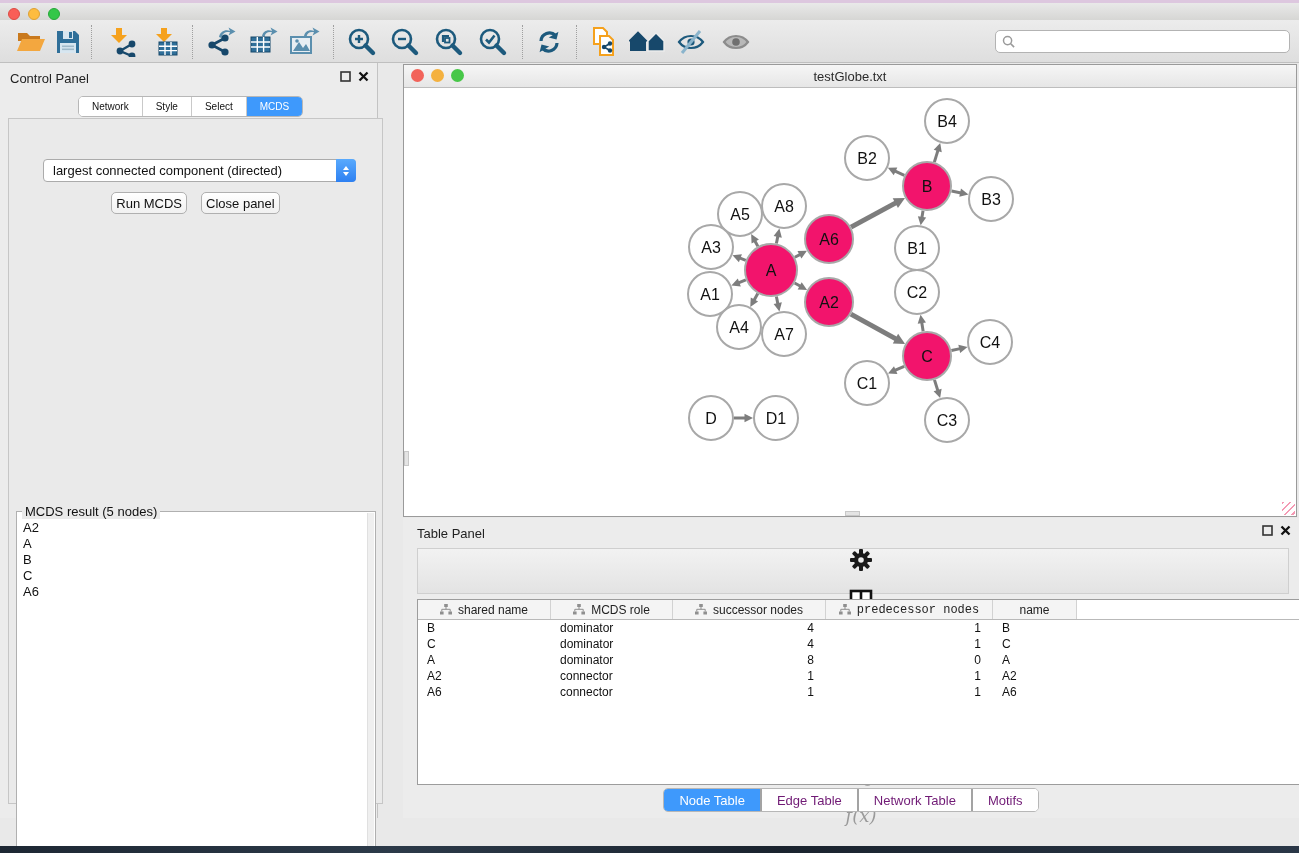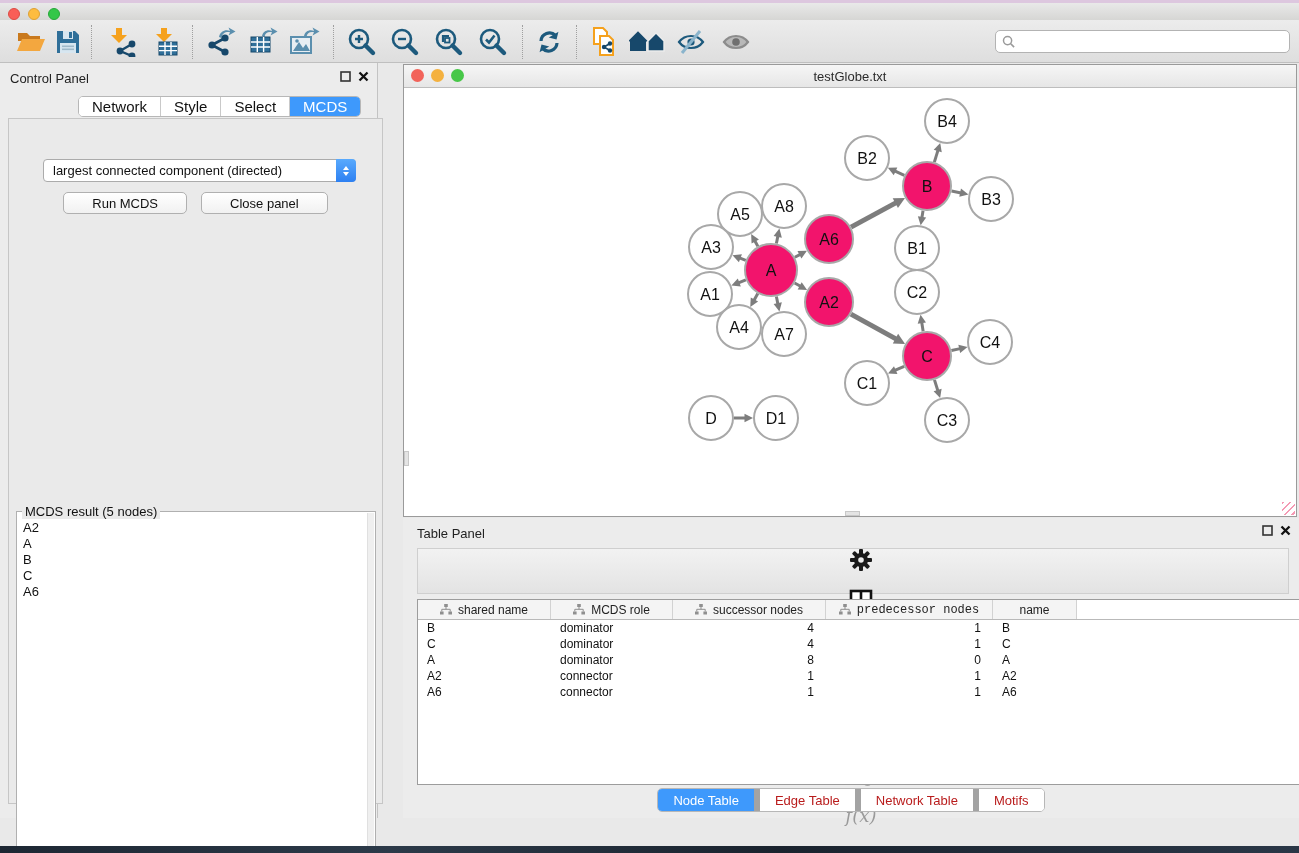--- a/index.html
+++ b/index.html
@@ -29,38 +29,38 @@
   .searchbox input { border:none; outline:none; flex:1; font-size:12px; margin-left:5px; background:transparent; }
 
   
   .control-panel { position:absolute; left:0; top:63px; width:378px; height:755px;
                    background:#ececec; border-right:1px solid #c3c3c3; }
   .panel-head { position:relative; height:30px; }
   .panel-head .ptitle { position:absolute; left:10px; top:8px; font-size:13px; color:#222; }
   .panel-icons { position:absolute; right:8px; top:8px; display:flex; gap:7px; align-items:center; }
   .seg-tabs { position:absolute; left:78px; top:33px; display:flex; border:1px solid #b7b7b7;
               border-radius:5px; overflow:hidden; background:#fff; height:21px; }
-  .seg-tab { font-size:15px; color:#111; padding:2px 13px; border-left:1px solid #c9c9c9;
+  .seg-tab { font-size:10px; color:#111; padding:2px 13px; border-left:1px solid #c9c9c9;
              display:flex; align-items:center; background:#fff; }
   .seg-tab:first-child { border-left:none; }
   .seg-tab.active { background:#3e99fc; color:#fff; }
   .cp-inner { position:absolute; left:8px; top:55px; width:375px; height:686px;
               border:1px solid #c6c6c6; background:#eaeaea; }
   .opt-label { position:absolute; left:0; right:0; top:22px; text-align:center; font-size:13px; color:#111; }
   .dropdown { position:absolute; left:34px; top:40px; width:313px; height:23px; background:#fff;
               border:1px solid #ababab; border-radius:4px; display:flex; align-items:center; }
   .dropdown .dval { flex:1; font-size:13px; padding-left:9px; color:#111; white-space:nowrap; }
   .dropdown .stepper { width:20px; height:23px; margin:-1px -1px -1px 0; border-radius:0 4px 4px 0;
               background:linear-gradient(#59aafd,#2d80f2); display:flex; flex-direction:column;
               align-items:center; justify-content:center; gap:2px; }
   .chev { width:0; height:0; border-left:3.5px solid transparent; border-right:3.5px solid transparent; }
   .chev.up { border-bottom:4px solid #fff; }
   .chev.down { border-top:4px solid #fff; }
   .btn-row { position:absolute; left:0; right:0; top:73px; display:flex; justify-content:center; gap:14px; }
-  .mac-btn { height:22px; padding:0 28px; font-size:13px; color:#111; background:linear-gradient(#ffffff,#f1f1f1);
+  .mac-btn { height:22px; padding:0 4px; font-size:13px; color:#111; background:linear-gradient(#ffffff,#f1f1f1);
              border:1px solid #b0b0b0; border-radius:5px; display:flex; align-items:center; }
   .result-box { position:absolute; left:7px; top:392px; width:360px; height:341px;
                 border:1px solid #b0b0b0; background:#fff; }
   .result-box .legend { position:absolute; left:5px; top:-8px; font-size:13px; color:#111;
                 background:#eaeaea; padding:0 3px; }
   .result-list { position:absolute; inset:8px 8px 2px 2px; overflow:hidden; }
   .result-list div { font-size:13px; line-height:16px; padding-left:4px; color:#111; }
   .result-scroll { position:absolute; right:1px; top:1px; bottom:1px; width:7px; background:#efefef;
                 border-left:1px solid #e0e0e0; }
 
@@ -95,21 +95,21 @@
                 border:1px solid #9c9c9c; overflow:hidden; }
   .dt-header { display:flex; height:20px; border-bottom:1px solid #b9b9b9; }
   .dt-hcell { background:#f4f4f4; border-right:1px solid #d2d2d2; display:flex; align-items:center;
               justify-content:center; gap:6px; font-size:12px; color:#222; }
   .dt-row { display:flex; height:16px; }
   .dt-cell { font-size:12px; color:#111; display:flex; align-items:center; }
   .dt-cell.left { justify-content:flex-start; padding-left:9px; }
   .dt-cell.right { justify-content:flex-end; padding-right:12px; }
   .bottom-tabs { position:absolute; left:0; right:0; top:270px; display:flex; justify-content:center; }
   .btabs-wrap { display:flex; border:1px solid #b7b7b7; border-radius:5px; overflow:hidden; background:#fff; height:24px; }
-  .btab { font-size:13px; color:#b91c1c; padding:3px 15px; border-left:6px solid #a3a3a3; background:#fff;
+  .btab { font-size:13px; color:#701a75; padding:3px 15px; border-left:2px solid #a3a3a3; background:#fff;
           display:flex; align-items:center; }
   .btab:first-child { border-left:none; }
   .btab.active { background:#3e99fc; color:#fff; }
 
   
   .status-bar { position:absolute; left:0; top:818px; width:1299px; height:28px; background:#ececec;
                 border-top:1px solid #c2c2c2; }
   .list-btn { position:absolute; left:10px; top:3px; width:27px; height:22px; background:#f5f5f5;
                 border:1px solid #ababab; display:flex; align-items:center; justify-content:center; }
   .memory-btn { position:absolute; right:8px; top:3px; height:22px; padding:0 10px; background:#fdfdfd;

